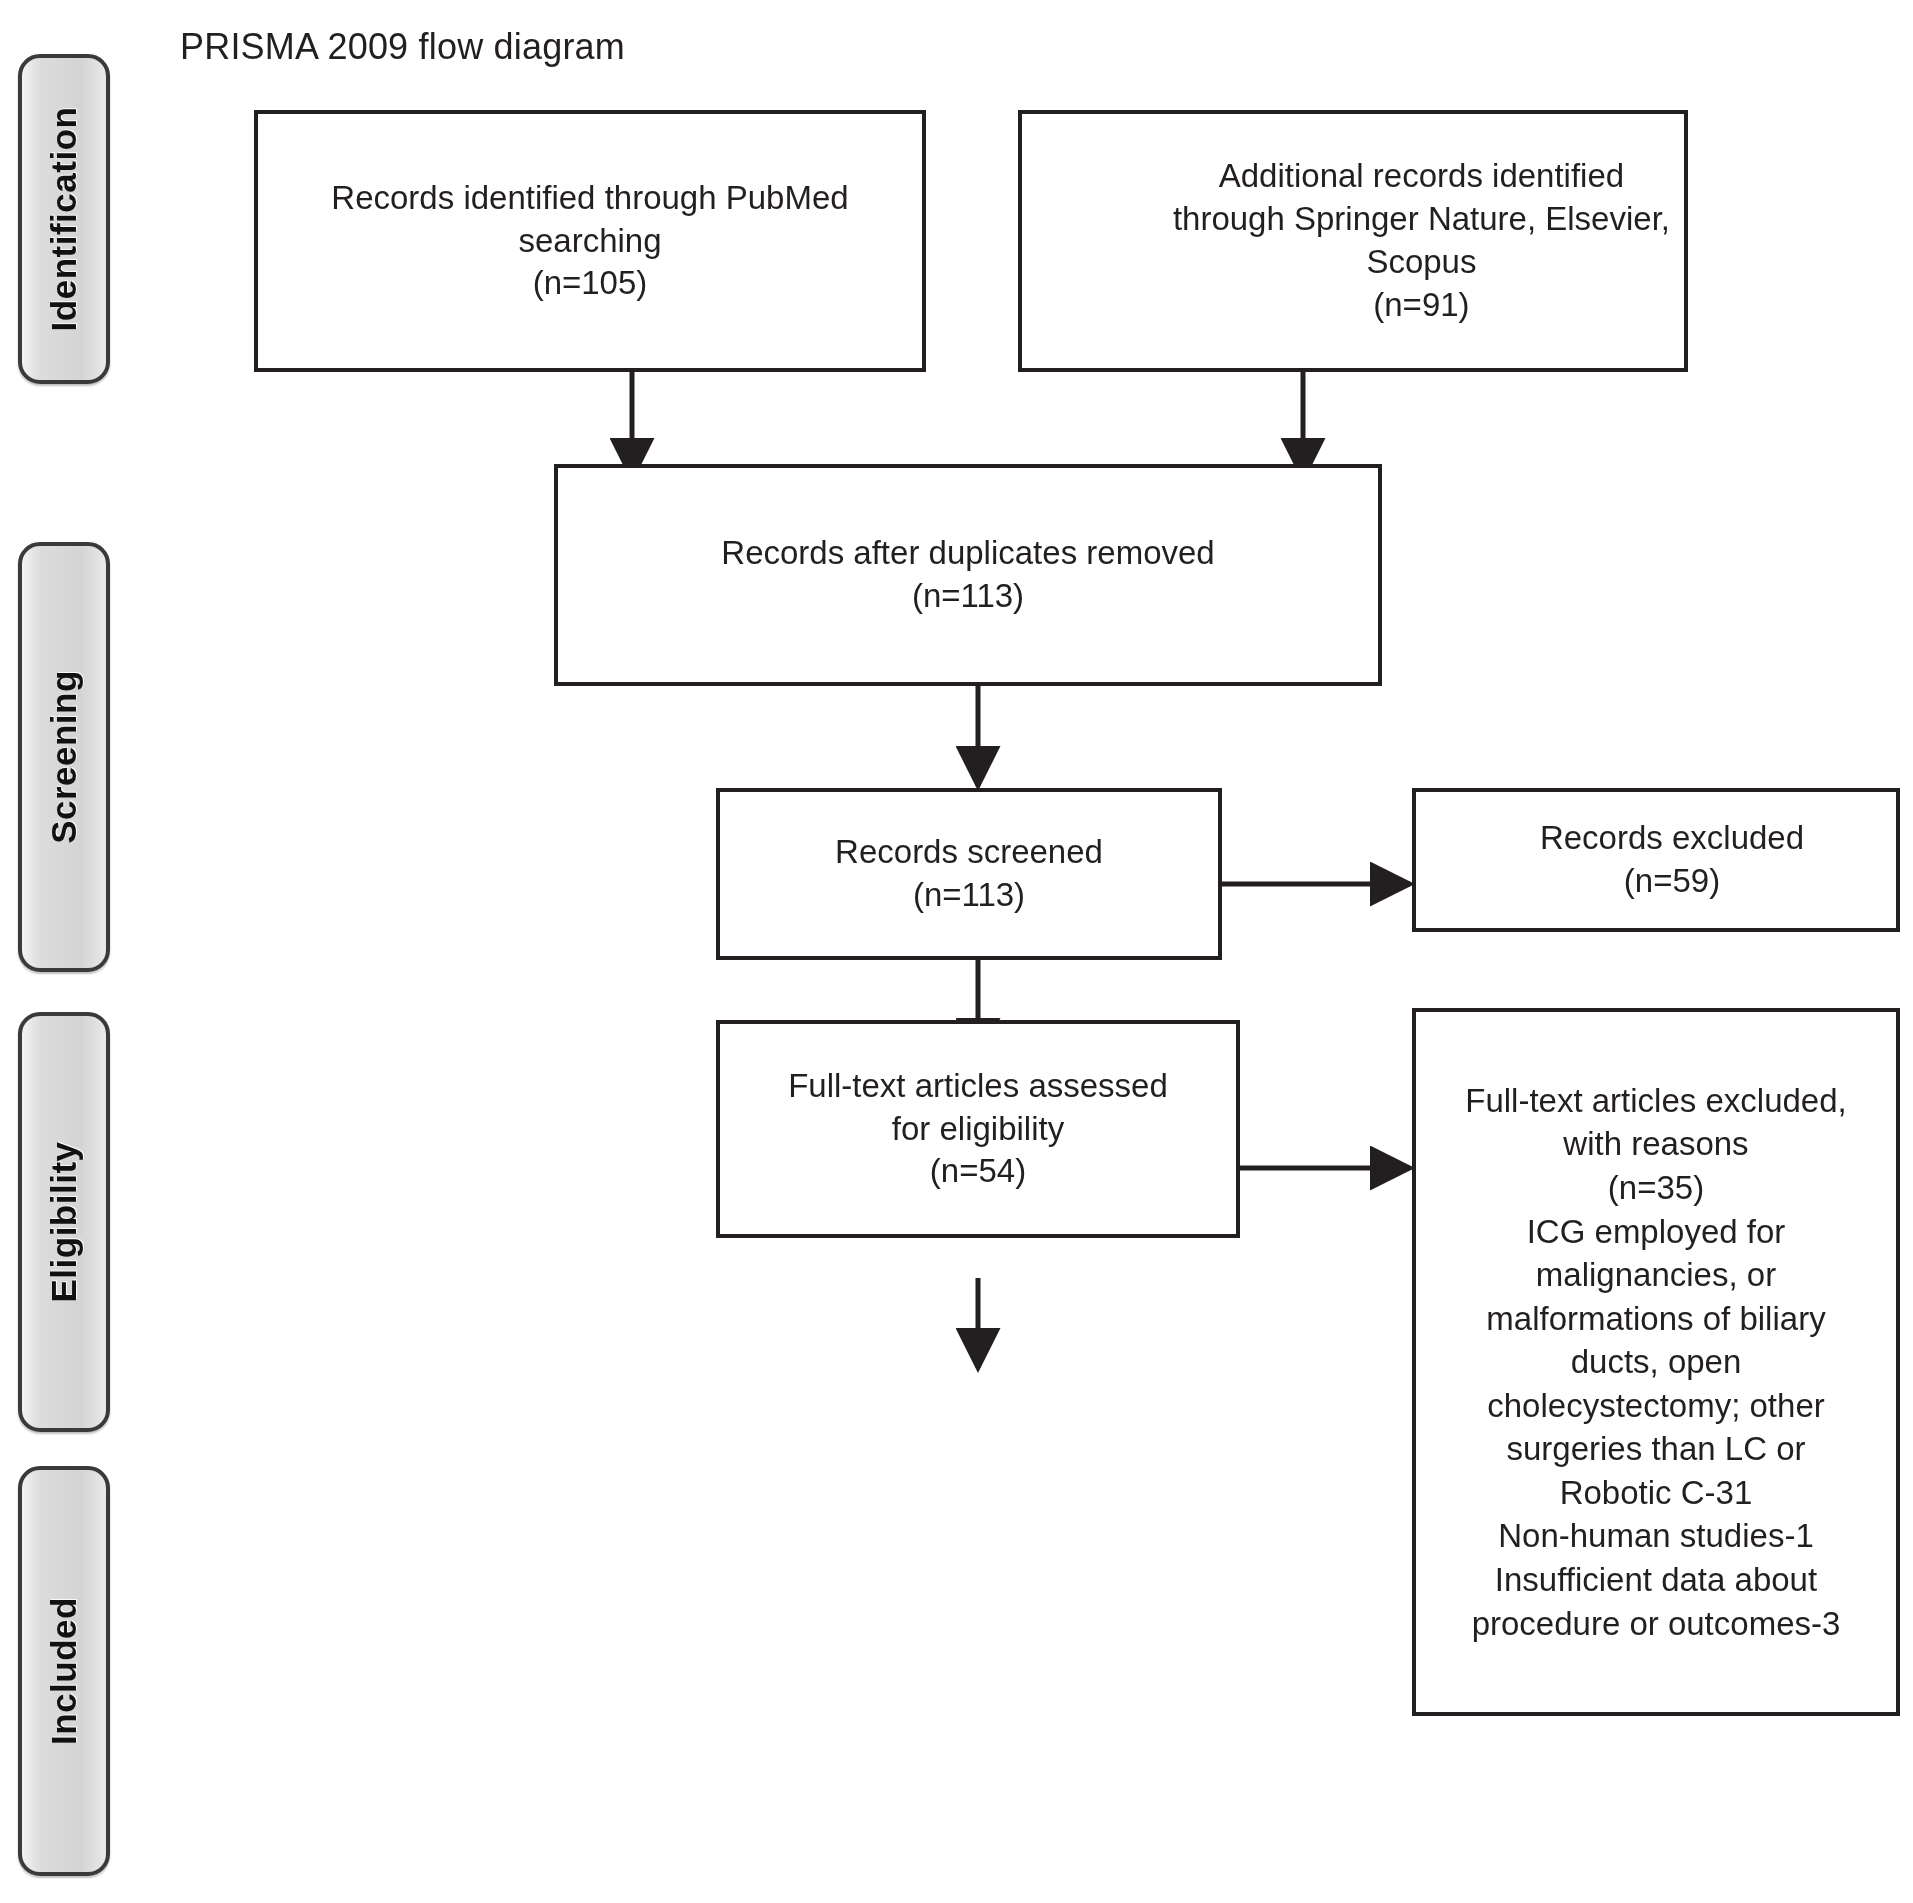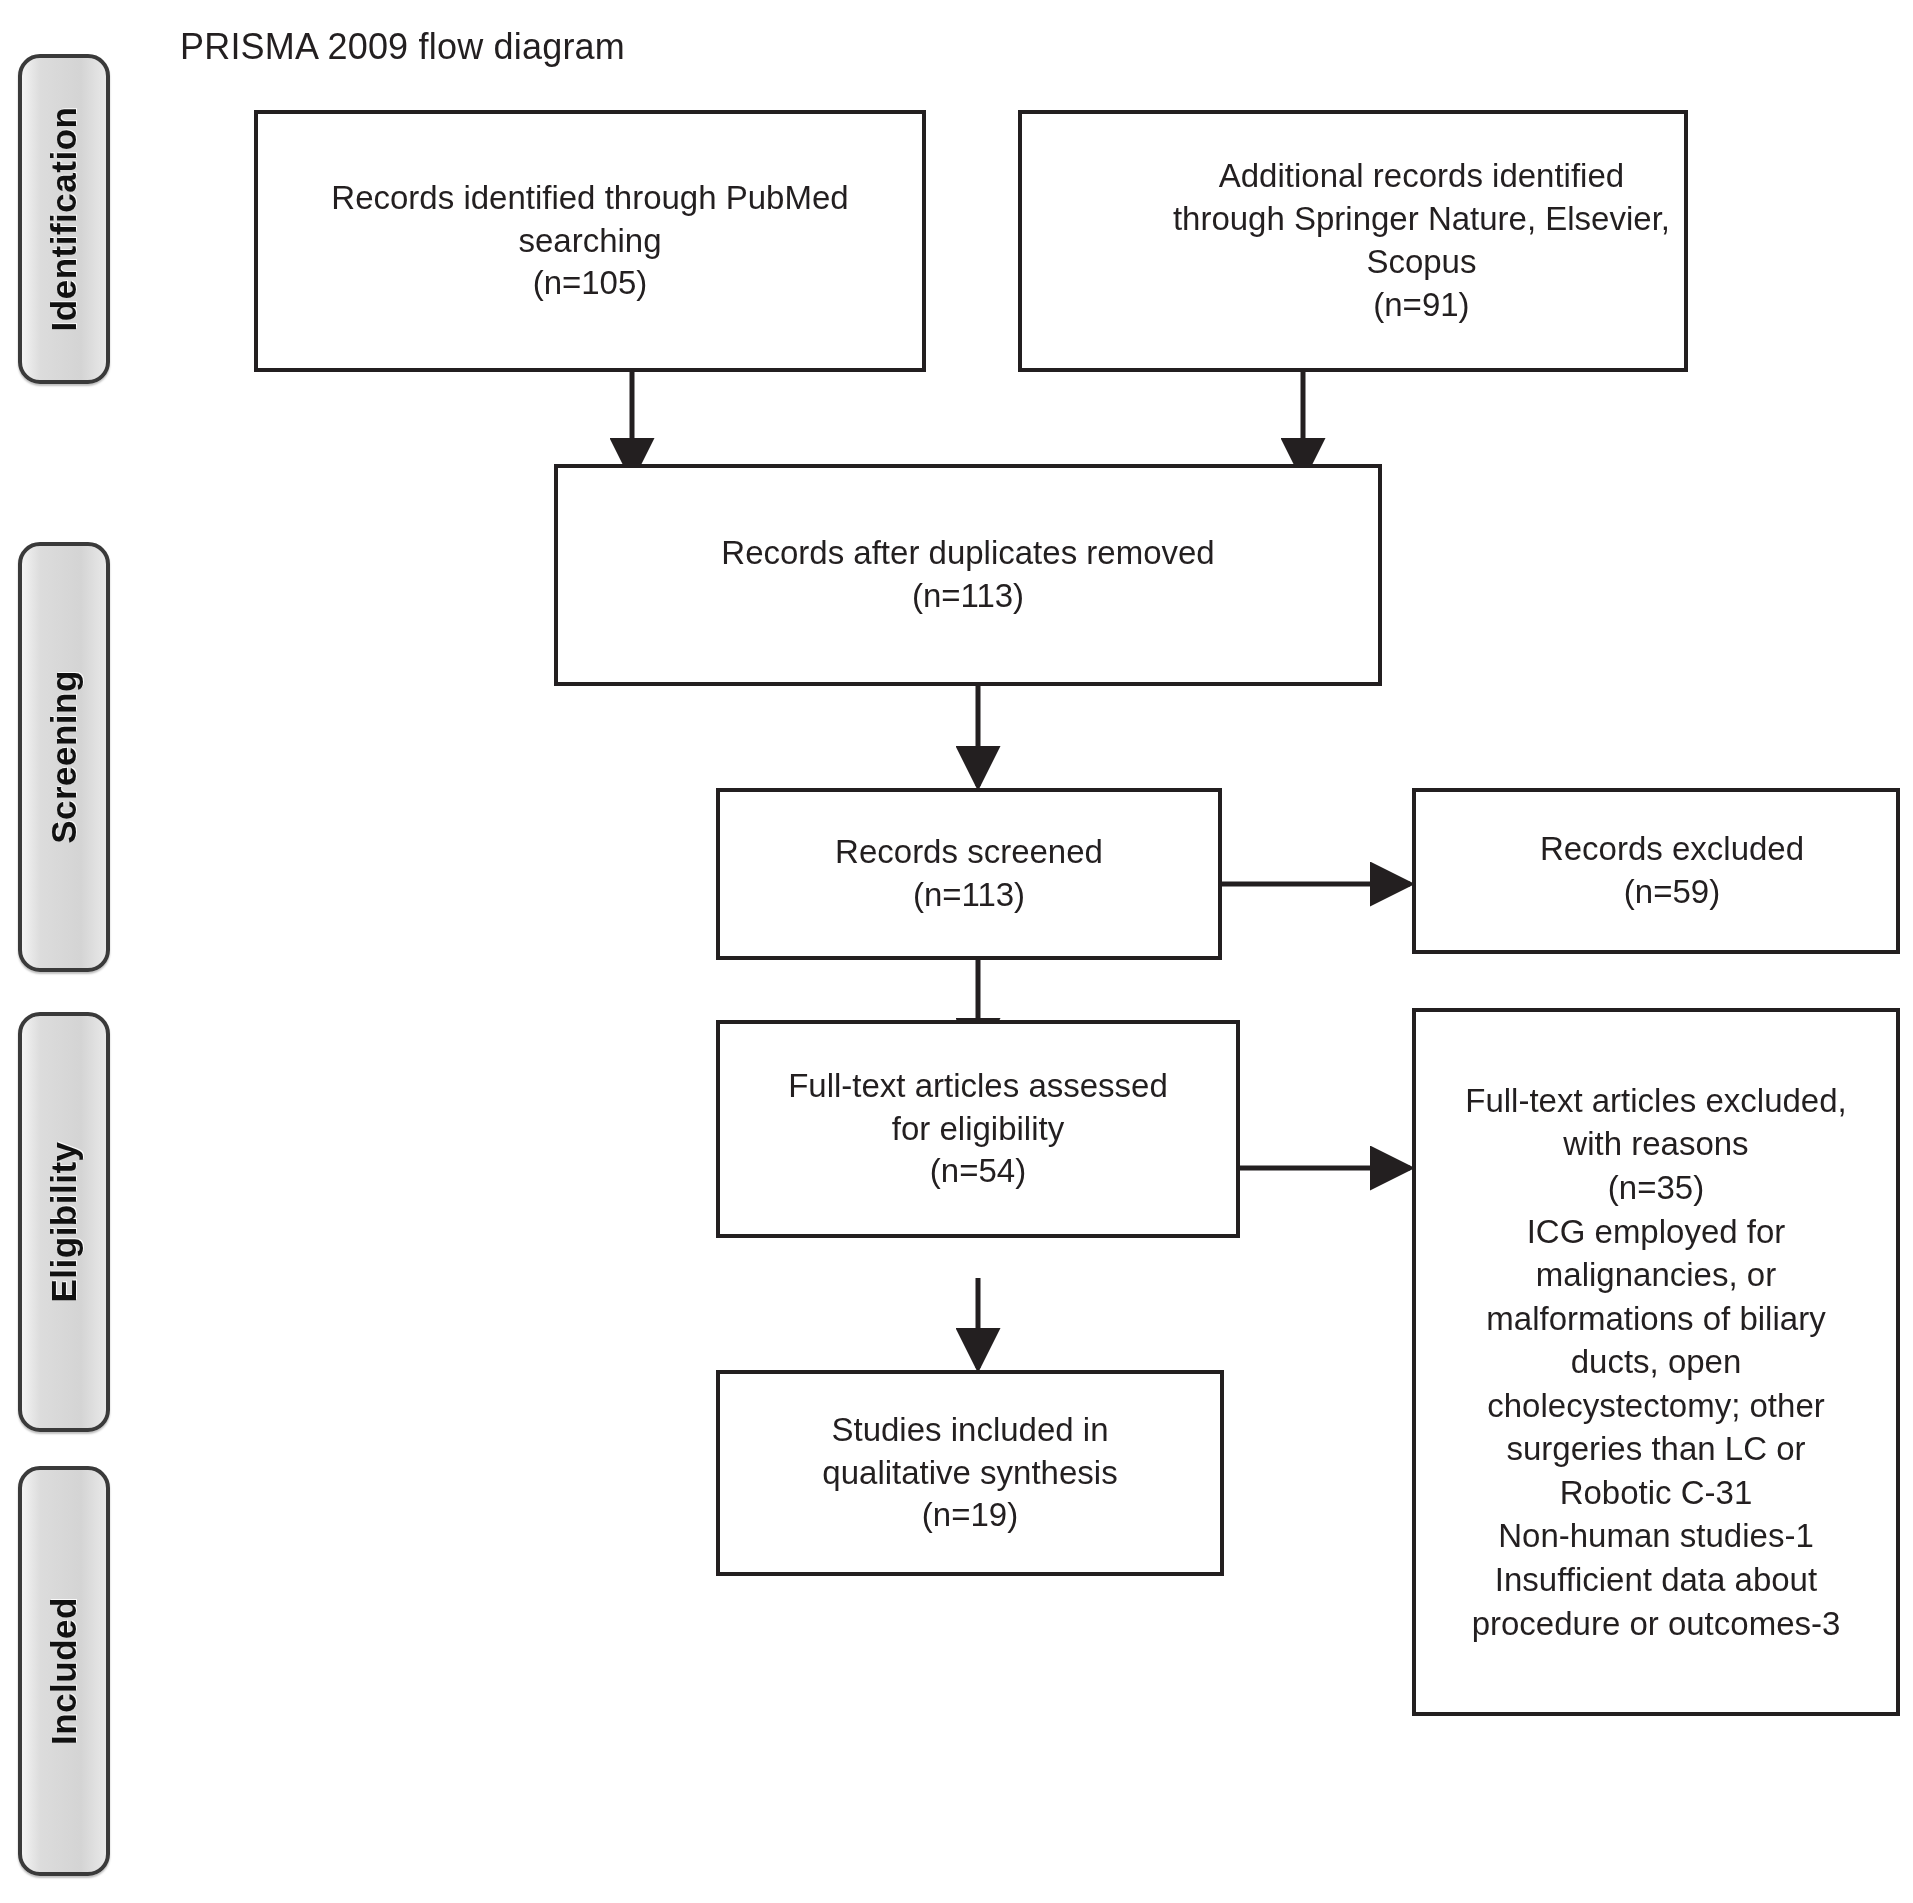--- a/index.html
+++ b/index.html
@@ -151,21 +151,21 @@
   <div class="flow-box" style="left:554px; top:464px; width:828px; height:222px;">
     <span class="box-text">Records after duplicates removed
 (n=113)</span>
   </div>
 
   <div class="flow-box" style="left:716px; top:788px; width:506px; height:172px;">
     <span class="box-text">Records screened
 (n=113)</span>
   </div>
 
-  <div class="flow-box" style="left:1412px; top:788px; width:488px; height:166px;padding-left:32px;">
+  <div class="flow-box" style="left:1412px; top:788px; width:488px; height:144px;padding-left:32px;">
     <span class="box-text">Records excluded
 (n=59)</span>
   </div>
 
   <div class="flow-box" style="left:716px; top:1020px; width:524px; height:218px;">
     <span class="box-text">Full-text articles assessed
 for eligibility
 (n=54)</span>
   </div>
 
@@ -178,19 +178,14 @@
 malformations of biliary
 ducts, open
 cholecystectomy; other
 surgeries than LC or
 Robotic C-31
 Non-human studies-1
 Insufficient data about
 procedure or outcomes-3</span>
   </div>
 
-  <div class="flow-box" style="left:716px; top:1370px; width:508px; height:206px;">
-    <span class="box-text">Studies included in
-qualitative synthesis
-(n=19)</span>
-  </div>
 
 </div>
 
 </body></html>

